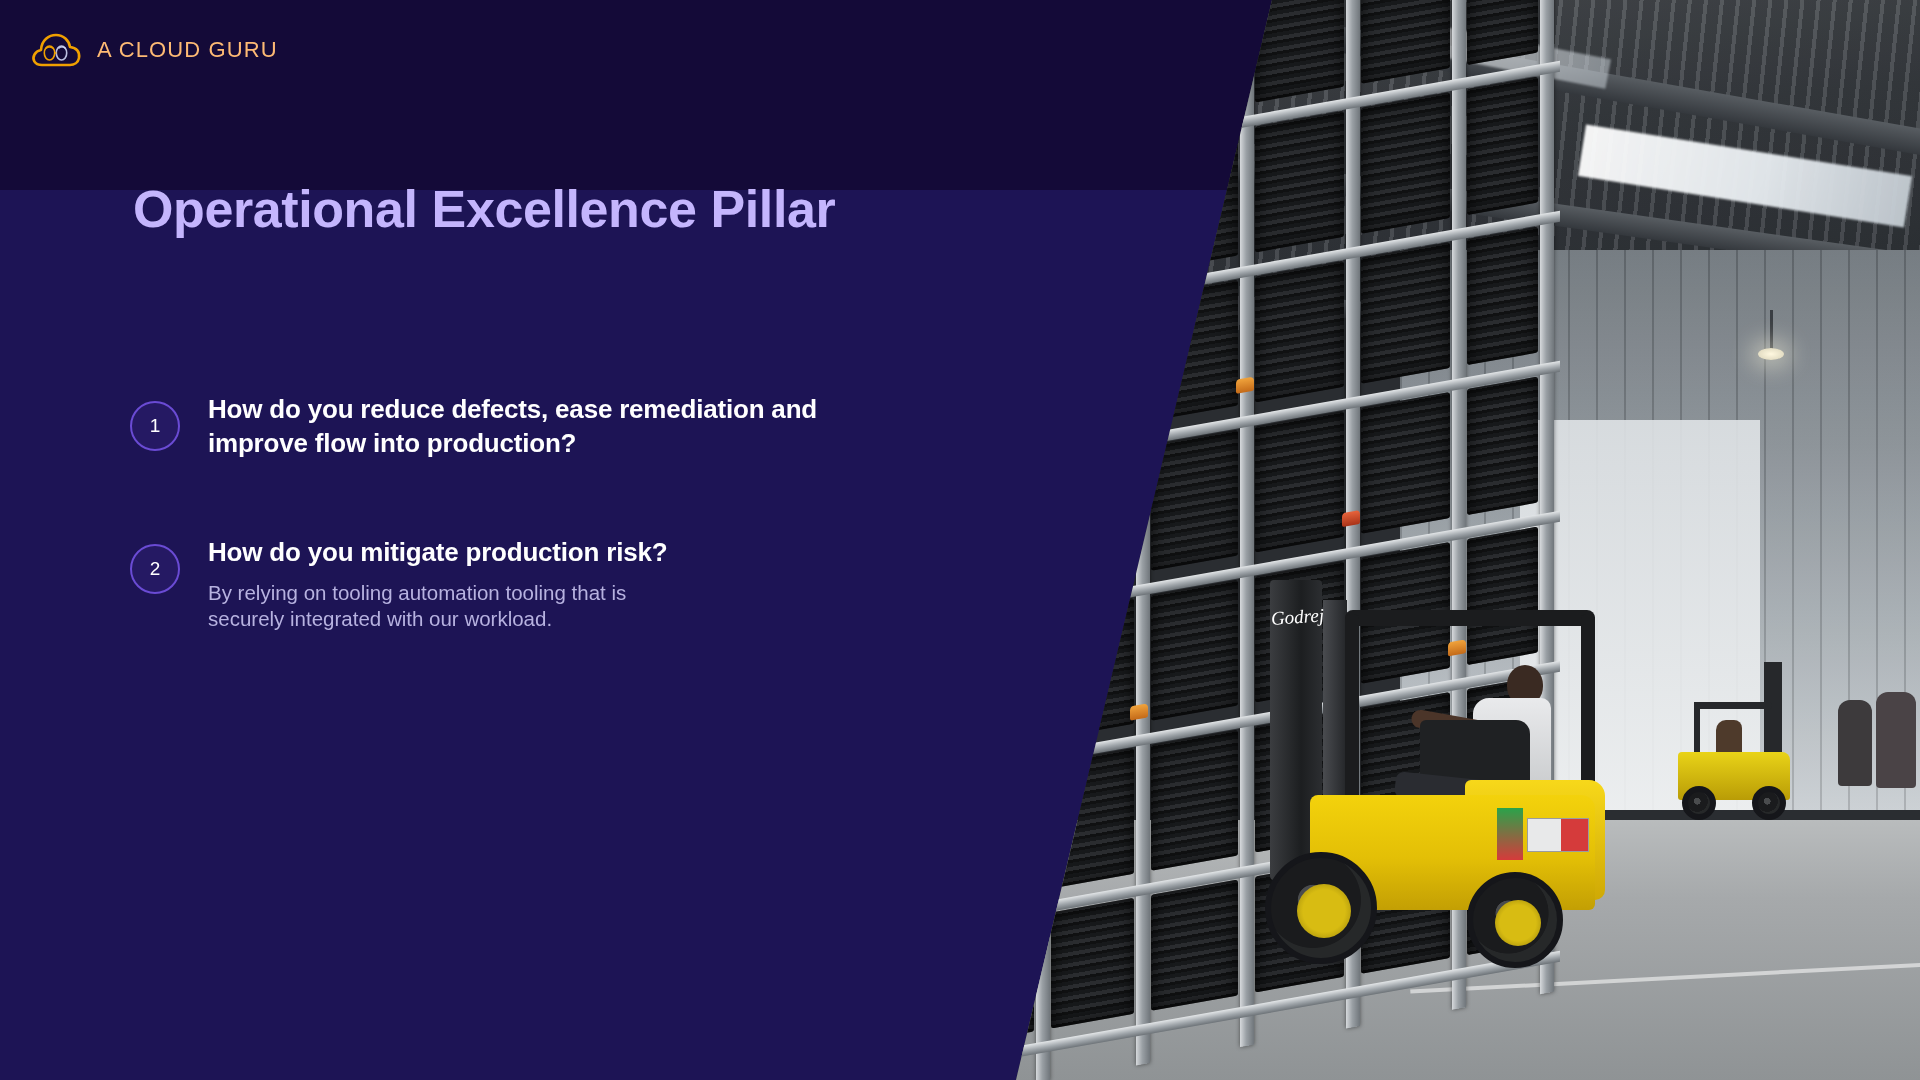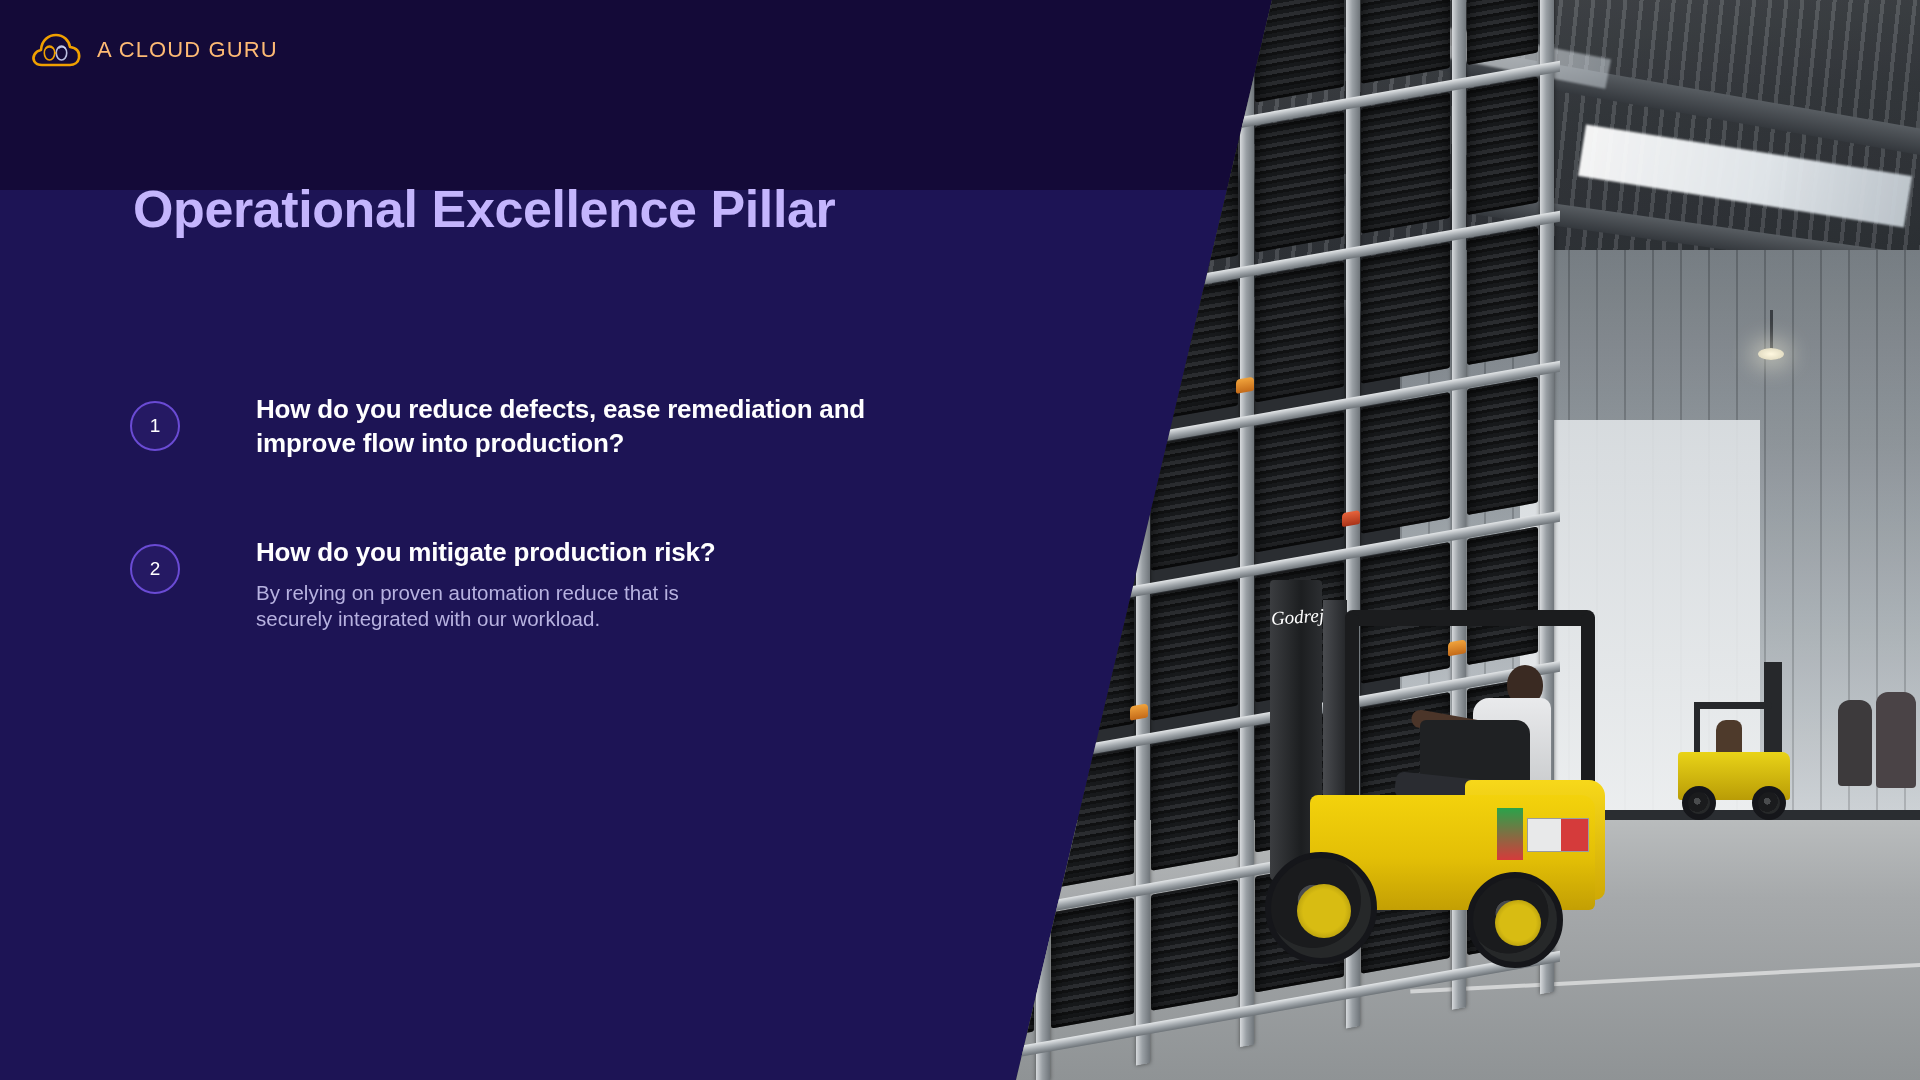--- a/index.html
+++ b/index.html
@@ -248,21 +248,21 @@
 
   .num-circle {
     flex:0 0 auto;
     width:50px; height:50px; border-radius:50%;
     border:2px solid #6a4bd4;
     background:rgba(70,45,150,.22);
     display:flex; align-items:center; justify-content:center;
     color:#ffffff; font-size:19px; font-weight:500;
     margin-top:9px;
   }
-  .item-body { flex:1 1 auto; padding-top:0;margin-left:48px; }
+  .item-body { flex:1 1 auto; padding-top:0; }
   .item-heading {
     color:#ffffff; font-size:26px; font-weight:bold; line-height:1.32;
     letter-spacing:-0.2px; max-width:640px;
   }
   .item-desc {
     color:#b7b2e0; font-size:20.5px; line-height:1.28; margin-top:11px;
     max-width:540px; font-weight:400;
   }
   .item-2 .item-desc { max-width:480px; }
 </style>
@@ -432,17 +432,17 @@
     <div class="num-circle">1</div>
     <div class="item-body">
       <div class="item-heading">How do you reduce defects, ease remediation and improve flow into production?</div>
     </div>
   </div>
 
   <div class="item item-2">
     <div class="num-circle">2</div>
     <div class="item-body">
       <div class="item-heading">How do you mitigate production risk?</div>
-      <div class="item-desc">By relying on proven automation reduce that is securely integrated with our workload.</div>
+      <div class="item-desc">By relying on tooling automation tooling that is securely integrated with our workload.</div>
     </div>
   </div>
 
 </div>
 
 </body></html>

